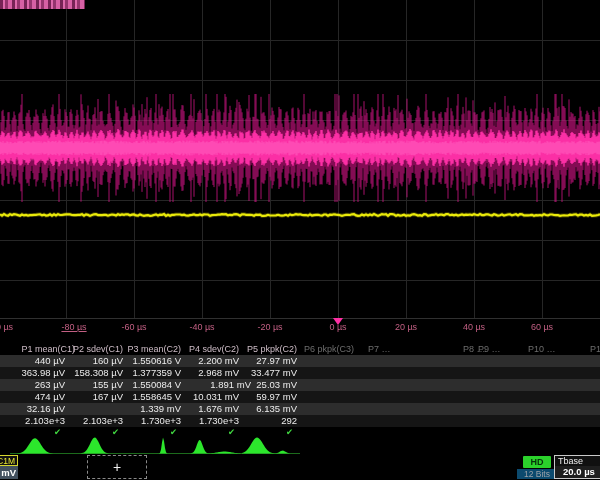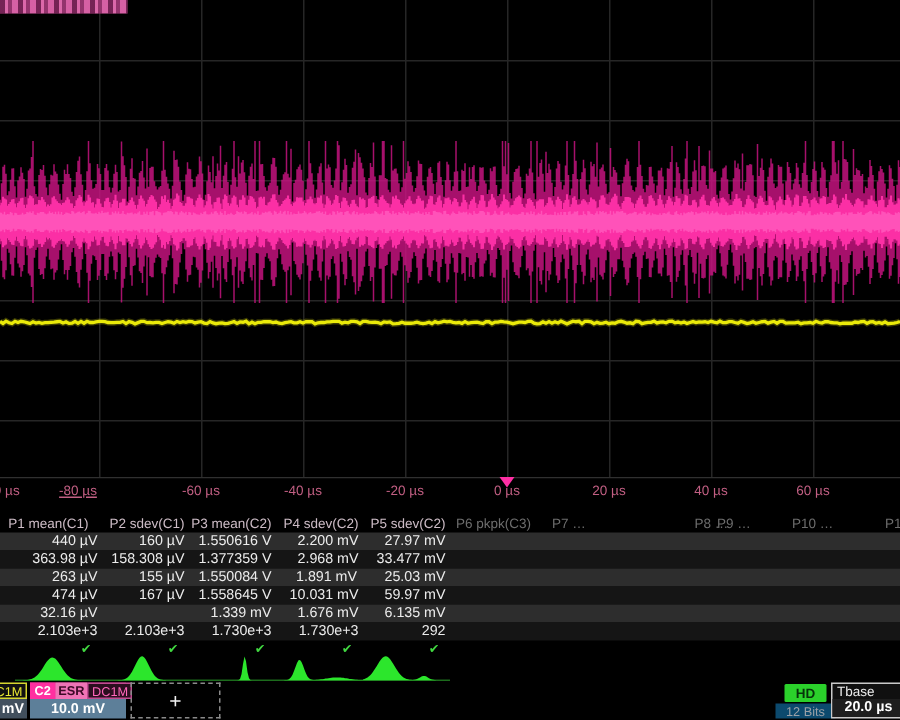--- a/index.html
+++ b/index.html
@@ -102,37 +102,37 @@
         <path d="M0 141.6V154.4M1 141.9V154.1M2 142.9V153.1M3 141.1V154.9M4 143.2V152.8M5 142.6V153.4M6 142.9V153.1M7 141.3V154.7M8 141.8V154.2M9 143.5V152.5M10 141.8V154.2M11 142.1V153.9M12 143.4V152.6M13 143.1V152.9M14 143.0V153.0M15 141.9V154.1M16 143.0V153.0M17 142.7V153.3M18 141.3V154.7M19 141.6V154.4M20 141.0V155.0M21 142.0V154.0M22 140.8V155.2M23 143.0V153.0M24 143.3V152.7M25 141.9V154.1M26 142.1V153.9M27 141.3V154.7M28 141.4V154.6M29 141.4V154.6M30 142.3V153.7M31 142.9V153.1M32 142.3V153.7M33 140.8V155.2M34 142.0V154.0M35 141.5V154.5M36 142.6V153.4M37 141.2V154.8M38 142.8V153.2M39 141.0V155.0M40 142.8V153.2M41 141.4V154.6M42 143.3V152.7M43 142.6V153.4M44 141.6V154.4M45 141.8V154.2M46 142.2V153.8M47 142.7V153.3M48 140.6V155.4M49 141.0V155.0M50 142.3V153.7M51 141.9V154.1M52 141.1V154.9M53 141.0V155.0M54 142.0V154.0M55 141.4V154.6M56 140.8V155.2M57 142.8V153.2M58 142.0V154.0M59 140.5V155.5M60 140.6V155.4M61 142.1V153.9M62 142.3V153.7M63 142.4V153.6M64 141.8V154.2M65 142.7V153.3M66 141.1V154.9M67 142.2V153.8M68 140.5V155.5M69 142.0V154.0M70 141.7V154.3M71 141.6V154.4M72 141.1V154.9M73 143.1V152.9M74 143.1V152.9M75 141.1V154.9M76 142.2V153.8M77 140.8V155.2M78 142.4V153.6M79 141.0V155.0M80 142.6V153.4M81 142.3V153.7M82 140.6V155.4M83 142.7V153.3M84 143.0V153.0M85 141.8V154.2M86 142.1V153.9M87 141.9V154.1M88 141.7V154.3M89 142.8V153.2M90 142.2V153.8M91 142.5V153.5M92 141.7V154.3M93 140.9V155.1M94 143.2V152.8M95 143.2V152.8M96 141.2V154.8M97 142.5V153.5M98 141.0V155.0M99 143.3V152.7M100 141.1V154.9M101 141.1V154.9M102 140.7V155.3M103 143.5V152.5M104 140.7V155.3M105 140.8V155.2M106 141.4V154.6M107 141.7V154.3M108 143.5V152.5M109 141.8V154.2M110 141.7V154.3M111 141.5V154.5M112 140.7V155.3M113 140.8V155.2M114 140.6V155.4M115 141.4V154.6M116 142.9V153.1M117 141.0V155.0M118 141.1V154.9M119 143.2V152.8M120 141.7V154.3M121 140.7V155.3M122 141.5V154.5M123 142.2V153.8M124 141.2V154.8M125 143.3V152.7M126 141.3V154.7M127 141.7V154.3M128 143.3V152.7M129 141.6V154.4M130 142.1V153.9M131 142.8V153.2M132 143.0V153.0M133 143.2V152.8M134 141.9V154.1M135 142.7V153.3M136 141.1V154.9M137 140.9V155.1M138 142.8V153.2M139 143.0V153.0M140 142.9V153.1M141 141.5V154.5M142 142.5V153.5M143 141.0V155.0M144 140.6V155.4M145 141.9V154.1M146 143.2V152.8M147 141.0V155.0M148 142.0V154.0M149 143.2V152.8M150 140.6V155.4M151 143.4V152.6M152 142.5V153.5M153 142.9V153.1M154 141.9V154.1M155 142.9V153.1M156 143.3V152.7M157 142.7V153.3M158 140.7V155.3M159 141.3V154.7M160 141.7V154.3M161 141.1V154.9M162 142.5V153.5M163 140.9V155.1M164 141.4V154.6M165 142.8V153.2M166 142.5V153.5M167 142.1V153.9M168 141.4V154.6M169 143.0V153.0M170 141.9V154.1M171 142.8V153.2M172 140.9V155.1M173 143.4V152.6M174 143.0V153.0M175 141.7V154.3M176 142.0V154.0M177 141.2V154.8M178 141.7V154.3M179 141.0V155.0M180 140.8V155.2M181 141.9V154.1M182 143.1V152.9M183 140.5V155.5M184 141.2V154.8M185 142.7V153.3M186 141.9V154.1M187 140.5V155.5M188 142.5V153.5M189 141.2V154.8M190 140.5V155.5M191 143.0V153.0M192 140.6V155.4M193 143.0V153.0M194 141.4V154.6M195 143.0V153.0M196 142.4V153.6M197 142.7V153.3M198 142.6V153.4M199 140.8V155.2M200 142.3V153.7M201 142.3V153.7M202 142.0V154.0M203 140.7V155.3M204 141.6V154.4M205 142.9V153.1M206 141.8V154.2M207 141.4V154.6M208 142.4V153.6M209 142.2V153.8M210 142.0V154.0M211 141.0V155.0M212 141.0V155.0M213 140.6V155.4M214 141.9V154.1M215 141.2V154.8M216 142.7V153.3M217 141.0V155.0M218 143.4V152.6M219 143.2V152.8M220 142.3V153.7M221 143.3V152.7M222 140.9V155.1M223 141.1V154.9M224 143.0V153.0M225 140.7V155.3M226 141.9V154.1M227 141.1V154.9M228 141.4V154.6M229 143.3V152.7M230 141.4V154.6M231 140.8V155.2M232 140.7V155.3M233 142.3V153.7M234 143.0V153.0M235 141.5V154.5M236 140.6V155.4M237 142.8V153.2M238 141.4V154.6M239 143.1V152.9M240 142.3V153.7M241 142.4V153.6M242 141.9V154.1M243 143.1V152.9M244 142.1V153.9M245 142.6V153.4M246 142.2V153.8M247 142.6V153.4M248 142.4V153.6M249 142.3V153.7M250 140.6V155.4M251 141.4V154.6M252 142.3V153.7M253 142.9V153.1M254 142.3V153.7M255 140.8V155.2M256 143.3V152.7M257 140.7V155.3M258 140.5V155.5M259 140.7V155.3M260 142.0V154.0M261 142.9V153.1M262 140.7V155.3M263 142.5V153.5M264 141.8V154.2M265 143.4V152.6M266 141.3V154.7M267 142.0V154.0M268 142.3V153.7M269 140.7V155.3M270 141.9V154.1M271 142.6V153.4M272 140.9V155.1M273 143.1V152.9M274 142.2V153.8M275 142.1V153.9M276 142.3V153.7M277 141.3V154.7M278 141.8V154.2M279 140.6V155.4M280 142.4V153.6M281 142.7V153.3M282 141.6V154.4M283 143.3V152.7M284 141.4V154.6M285 142.6V153.4M286 141.4V154.6M287 143.1V152.9M288 143.3V152.7M289 140.7V155.3M290 140.5V155.5M291 141.4V154.6M292 141.5V154.5M293 141.5V154.5M294 141.8V154.2M295 142.8V153.2M296 140.6V155.4M297 140.5V155.5M298 142.7V153.3M299 142.7V153.3M300 143.5V152.5M301 142.4V153.6M302 141.0V155.0M303 142.0V154.0M304 142.7V153.3M305 142.6V153.4M306 140.8V155.2M307 141.7V154.3M308 141.8V154.2M309 141.1V154.9M310 141.6V154.4M311 141.1V154.9M312 143.0V153.0M313 141.9V154.1M314 142.3V153.7M315 143.3V152.7M316 140.7V155.3M317 142.4V153.6M318 142.7V153.3M319 142.2V153.8M320 140.6V155.4M321 140.7V155.3M322 140.6V155.4M323 141.5V154.5M324 143.4V152.6M325 141.1V154.9M326 141.5V154.5M327 143.5V152.5M328 143.3V152.7M329 142.5V153.5M330 140.5V155.5M331 142.4V153.6M332 143.2V152.8M333 143.1V152.9M334 141.0V155.0M335 140.7V155.3M336 143.4V152.6M337 142.3V153.7M338 142.4V153.6M339 141.5V154.5M340 142.9V153.1M341 143.3V152.7M342 142.5V153.5M343 142.8V153.2M344 143.0V153.0M345 143.2V152.8M346 142.7V153.3M347 142.5V153.5M348 141.3V154.7M349 141.5V154.5M350 143.4V152.6M351 141.7V154.3M352 141.7V154.3M353 142.8V153.2M354 140.9V155.1M355 142.6V153.4M356 141.1V154.9M357 143.5V152.5M358 143.0V153.0M359 141.9V154.1M360 142.6V153.4M361 140.5V155.5M362 143.2V152.8M363 142.9V153.1M364 142.0V154.0M365 143.4V152.6M366 143.2V152.8M367 143.0V153.0M368 143.2V152.8M369 143.3V152.7M370 141.2V154.8M371 143.5V152.5M372 141.8V154.2M373 143.2V152.8M374 141.4V154.6M375 143.4V152.6M376 141.4V154.6M377 141.4V154.6M378 143.3V152.7M379 141.1V154.9M380 140.9V155.1M381 142.8V153.2M382 142.3V153.7M383 141.0V155.0M384 141.1V154.9M385 140.6V155.4M386 143.5V152.5M387 143.1V152.9M388 143.4V152.6M389 140.8V155.2M390 142.6V153.4M391 143.5V152.5M392 140.7V155.3M393 141.0V155.0M394 142.5V153.5M395 142.6V153.4M396 143.3V152.7M397 142.1V153.9M398 140.8V155.2M399 142.9V153.1M400 140.6V155.4M401 141.4V154.6M402 140.6V155.4M403 141.9V154.1M404 141.2V154.8M405 142.8V153.2M406 142.5V153.5M407 140.5V155.5M408 143.1V152.9M409 140.9V155.1M410 142.3V153.7M411 140.9V155.1M412 140.8V155.2M413 141.1V154.9M414 140.9V155.1M415 140.7V155.3M416 141.9V154.1M417 141.9V154.1M418 143.1V152.9M419 142.6V153.4M420 142.2V153.8M421 142.4V153.6M422 141.8V154.2M423 141.1V154.9M424 141.3V154.7M425 143.2V152.8M426 142.4V153.6M427 141.9V154.1M428 142.7V153.3M429 140.8V155.2M430 141.0V155.0M431 143.2V152.8M432 142.7V153.3M433 141.6V154.4M434 143.5V152.5M435 142.1V153.9M436 142.9V153.1M437 142.8V153.2M438 143.2V152.8M439 143.1V152.9M440 142.1V153.9M441 143.3V152.7M442 142.1V153.9M443 142.0V154.0M444 142.5V153.5M445 141.6V154.4M446 141.0V155.0M447 142.9V153.1M448 143.2V152.8M449 143.3V152.7M450 141.5V154.5M451 140.7V155.3M452 142.6V153.4M453 143.2V152.8M454 142.0V154.0M455 143.5V152.5M456 141.6V154.4M457 142.3V153.7M458 141.9V154.1M459 141.3V154.7M460 141.6V154.4M461 140.9V155.1M462 141.3V154.7M463 143.2V152.8M464 141.3V154.7M465 142.3V153.7M466 142.4V153.6M467 142.0V154.0M468 141.0V155.0M469 141.6V154.4M470 141.2V154.8M471 142.1V153.9M472 140.6V155.4M473 142.9V153.1M474 141.8V154.2M475 140.6V155.4M476 142.4V153.6M477 141.6V154.4M478 141.0V155.0M479 142.1V153.9M480 143.0V153.0M481 142.3V153.7M482 143.4V152.6M483 143.4V152.6M484 141.7V154.3M485 143.5V152.5M486 143.0V153.0M487 143.3V152.7M488 142.5V153.5M489 142.9V153.1M490 140.7V155.3M491 142.5V153.5M492 142.7V153.3M493 140.8V155.2M494 143.0V153.0M495 140.5V155.5M496 143.0V153.0M497 141.2V154.8M498 141.9V154.1M499 142.5V153.5M500 141.2V154.8M501 142.3V153.7M502 142.5V153.5M503 142.2V153.8M504 143.2V152.8M505 142.7V153.3M506 141.1V154.9M507 143.1V152.9M508 143.1V152.9M509 141.7V154.3M510 142.0V154.0M511 140.9V155.1M512 143.2V152.8M513 141.4V154.6M514 142.5V153.5M515 141.6V154.4M516 142.0V154.0M517 141.1V154.9M518 143.2V152.8M519 142.4V153.6M520 141.6V154.4M521 140.8V155.2M522 142.4V153.6M523 141.6V154.4M524 141.5V154.5M525 142.1V153.9M526 142.6V153.4M527 142.2V153.8M528 141.4V154.6M529 143.2V152.8M530 142.0V154.0M531 141.8V154.2M532 140.6V155.4M533 140.9V155.1M534 141.4V154.6M535 142.3V153.7M536 141.6V154.4M537 143.5V152.5M538 142.2V153.8M539 140.9V155.1M540 140.6V155.4M541 143.5V152.5M542 143.5V152.5M543 142.8V153.2M544 143.1V152.9M545 142.1V153.9M546 143.0V153.0M547 141.1V154.9M548 141.5V154.5M549 142.7V153.3M550 141.6V154.4M551 141.8V154.2M552 143.1V152.9M553 142.0V154.0M554 142.9V153.1M555 143.1V152.9M556 141.8V154.2M557 141.4V154.6M558 141.1V154.9M559 141.1V154.9M560 141.1V154.9M561 143.2V152.8M562 142.3V153.7M563 142.7V153.3M564 141.7V154.3M565 143.5V152.5M566 141.7V154.3M567 141.7V154.3M568 141.5V154.5M569 142.7V153.3M570 142.5V153.5M571 142.6V153.4M572 141.1V154.9M573 142.0V154.0M574 141.4V154.6M575 143.2V152.8M576 143.4V152.6M577 142.3V153.7M578 141.8V154.2M579 141.3V154.7M580 140.7V155.3M581 140.9V155.1M582 142.9V153.1M583 141.8V154.2M584 142.3V153.7M585 142.7V153.3M586 140.9V155.1M587 143.0V153.0M588 140.8V155.2M589 141.1V154.9M590 141.5V154.5M591 142.3V153.7M592 141.5V154.5M593 142.0V154.0M594 142.8V153.2M595 143.2V152.8M596 143.3V152.7M597 141.7V154.3M598 142.1V153.9M599 141.4V154.6M600 141.8V154.2" stroke="#ff56bb" stroke-width="1" stroke-opacity="0.9" fill="none"></path>
         <polyline points="0,214.3 2,215.6 4,214.1 6,215.2 8,215.7 10,214.2 12,215.0 14,214.2 16,214.5 18,215.1 20,215.7 22,214.5 24,215.4 26,214.9 28,215.5 30,215.1 32,215.1 34,214.9 36,214.8 38,214.5 40,214.3 42,215.3 44,214.6 46,215.6 48,215.4 50,214.3 52,215.6 54,214.3 56,215.5 58,214.2 60,215.0 62,215.0 64,214.6 66,214.3 68,214.3 70,214.4 72,215.0 74,215.1 76,215.1 78,214.9 80,214.9 82,214.3 84,215.7 86,214.4 88,214.9 90,215.9 92,215.1 94,214.3 96,214.2 98,215.1 100,215.0 102,215.2 104,214.9 106,214.9 108,215.7 110,215.0 112,214.5 114,214.8 116,215.5 118,214.3 120,215.0 122,214.4 124,214.9 126,214.3 128,214.4 130,215.3 132,214.7 134,214.4 136,215.4 138,215.7 140,214.4 142,215.3 144,215.8 146,215.4 148,215.2 150,215.8 152,215.6 154,215.0 156,214.4 158,215.6 160,214.6 162,214.8 164,214.1 166,215.9 168,214.8 170,215.8 172,214.9 174,214.9 176,214.5 178,214.5 180,214.5 182,215.1 184,214.7 186,215.5 188,215.7 190,215.1 192,214.8 194,214.4 196,215.2 198,215.2 200,214.5 202,215.3 204,214.4 206,214.5 208,214.5 210,215.9 212,215.2 214,215.0 216,215.0 218,214.6 220,214.6 222,214.2 224,214.3 226,214.2 228,215.4 230,214.8 232,215.2 234,214.3 236,214.2 238,214.6 240,215.7 242,214.3 244,214.3 246,214.8 248,214.9 250,214.8 252,215.0 254,215.8 256,214.6 258,214.9 260,214.6 262,215.9 264,215.8 266,215.6 268,214.8 270,215.5 272,215.5 274,215.5 276,215.3 278,214.8 280,215.4 282,215.7 284,215.4 286,214.8 288,215.7 290,214.4 292,215.2 294,214.8 296,214.1 298,214.6 300,214.3 302,214.9 304,215.2 306,215.0 308,215.6 310,214.4 312,215.5 314,215.1 316,214.9 318,214.8 320,215.3 322,215.7 324,214.5 326,214.5 328,215.8 330,214.7 332,214.8 334,214.3 336,214.6 338,214.8 340,215.3 342,215.8 344,215.3 346,214.8 348,214.8 350,215.0 352,214.3 354,214.1 356,215.4 358,215.9 360,215.7 362,214.6 364,215.5 366,214.4 368,215.5 370,214.5 372,215.3 374,214.1 376,215.0 378,215.9 380,215.0 382,214.1 384,214.5 386,214.2 388,215.8 390,214.2 392,214.2 394,214.5 396,215.8 398,214.9 400,215.6 402,215.4 404,214.8 406,215.8 408,215.3 410,215.5 412,214.5 414,214.2 416,214.7 418,215.5 420,215.2 422,215.8 424,214.2 426,214.4 428,215.8 430,215.3 432,214.9 434,214.9 436,214.1 438,215.3 440,214.7 442,214.6 444,215.2 446,214.2 448,214.1 450,215.2 452,214.7 454,215.4 456,214.7 458,215.6 460,215.0 462,214.4 464,215.1 466,214.6 468,214.8 470,214.5 472,215.0 474,214.2 476,214.8 478,215.2 480,214.1 482,215.1 484,215.1 486,214.4 488,214.4 490,215.0 492,215.5 494,214.3 496,214.9 498,215.7 500,215.2 502,214.5 504,215.5 506,215.0 508,214.5 510,214.3 512,215.4 514,214.8 516,214.3 518,215.5 520,214.2 522,214.3 524,215.4 526,215.3 528,215.3 530,215.2 532,214.8 534,215.8 536,215.2 538,215.3 540,215.0 542,215.5 544,214.2 546,215.0 548,215.4 550,214.5 552,214.5 554,215.0 556,215.2 558,215.2 560,215.9 562,215.5 564,215.4 566,215.5 568,215.5 570,214.7 572,215.0 574,214.5 576,214.3 578,215.6 580,214.6 582,214.5 584,215.5 586,215.0 588,215.6 590,214.6 592,215.8 594,215.6 596,215.4 598,215.0 600,214.3 " stroke="#eaea0a" stroke-width="4" stroke-opacity="0.25" fill="none"></polyline>
         <polyline points="0,214.3 2,215.6 4,214.1 6,215.2 8,215.7 10,214.2 12,215.0 14,214.2 16,214.5 18,215.1 20,215.7 22,214.5 24,215.4 26,214.9 28,215.5 30,215.1 32,215.1 34,214.9 36,214.8 38,214.5 40,214.3 42,215.3 44,214.6 46,215.6 48,215.4 50,214.3 52,215.6 54,214.3 56,215.5 58,214.2 60,215.0 62,215.0 64,214.6 66,214.3 68,214.3 70,214.4 72,215.0 74,215.1 76,215.1 78,214.9 80,214.9 82,214.3 84,215.7 86,214.4 88,214.9 90,215.9 92,215.1 94,214.3 96,214.2 98,215.1 100,215.0 102,215.2 104,214.9 106,214.9 108,215.7 110,215.0 112,214.5 114,214.8 116,215.5 118,214.3 120,215.0 122,214.4 124,214.9 126,214.3 128,214.4 130,215.3 132,214.7 134,214.4 136,215.4 138,215.7 140,214.4 142,215.3 144,215.8 146,215.4 148,215.2 150,215.8 152,215.6 154,215.0 156,214.4 158,215.6 160,214.6 162,214.8 164,214.1 166,215.9 168,214.8 170,215.8 172,214.9 174,214.9 176,214.5 178,214.5 180,214.5 182,215.1 184,214.7 186,215.5 188,215.7 190,215.1 192,214.8 194,214.4 196,215.2 198,215.2 200,214.5 202,215.3 204,214.4 206,214.5 208,214.5 210,215.9 212,215.2 214,215.0 216,215.0 218,214.6 220,214.6 222,214.2 224,214.3 226,214.2 228,215.4 230,214.8 232,215.2 234,214.3 236,214.2 238,214.6 240,215.7 242,214.3 244,214.3 246,214.8 248,214.9 250,214.8 252,215.0 254,215.8 256,214.6 258,214.9 260,214.6 262,215.9 264,215.8 266,215.6 268,214.8 270,215.5 272,215.5 274,215.5 276,215.3 278,214.8 280,215.4 282,215.7 284,215.4 286,214.8 288,215.7 290,214.4 292,215.2 294,214.8 296,214.1 298,214.6 300,214.3 302,214.9 304,215.2 306,215.0 308,215.6 310,214.4 312,215.5 314,215.1 316,214.9 318,214.8 320,215.3 322,215.7 324,214.5 326,214.5 328,215.8 330,214.7 332,214.8 334,214.3 336,214.6 338,214.8 340,215.3 342,215.8 344,215.3 346,214.8 348,214.8 350,215.0 352,214.3 354,214.1 356,215.4 358,215.9 360,215.7 362,214.6 364,215.5 366,214.4 368,215.5 370,214.5 372,215.3 374,214.1 376,215.0 378,215.9 380,215.0 382,214.1 384,214.5 386,214.2 388,215.8 390,214.2 392,214.2 394,214.5 396,215.8 398,214.9 400,215.6 402,215.4 404,214.8 406,215.8 408,215.3 410,215.5 412,214.5 414,214.2 416,214.7 418,215.5 420,215.2 422,215.8 424,214.2 426,214.4 428,215.8 430,215.3 432,214.9 434,214.9 436,214.1 438,215.3 440,214.7 442,214.6 444,215.2 446,214.2 448,214.1 450,215.2 452,214.7 454,215.4 456,214.7 458,215.6 460,215.0 462,214.4 464,215.1 466,214.6 468,214.8 470,214.5 472,215.0 474,214.2 476,214.8 478,215.2 480,214.1 482,215.1 484,215.1 486,214.4 488,214.4 490,215.0 492,215.5 494,214.3 496,214.9 498,215.7 500,215.2 502,214.5 504,215.5 506,215.0 508,214.5 510,214.3 512,215.4 514,214.8 516,214.3 518,215.5 520,214.2 522,214.3 524,215.4 526,215.3 528,215.3 530,215.2 532,214.8 534,215.8 536,215.2 538,215.3 540,215.0 542,215.5 544,214.2 546,215.0 548,215.4 550,214.5 552,214.5 554,215.0 556,215.2 558,215.2 560,215.9 562,215.5 564,215.4 566,215.5 568,215.5 570,214.7 572,215.0 574,214.5 576,214.3 578,215.6 580,214.6 582,214.5 584,215.5 586,215.0 588,215.6 590,214.6 592,215.8 594,215.6 596,215.4 598,215.0 600,214.3 " stroke="#eaea0a" stroke-width="2.2" fill="none"></polyline>
       </svg>
     <div class="top-left-label"></div>
   </div>
   <div class="trig-marker"></div>
 
   <div class="time-axis" id="time-axis">
       <span class="tlabel" style="left: -2px;">-100 µs</span>
-      <span class="tlabel" style="left: 52px; text-decoration: underline;">-80 µs</span>
+      <span class="tlabel" style="left: 74px; text-decoration: underline;">-80 µs</span>
       <span class="tlabel" style="left: 134px;">-60 µs</span>
       <span class="tlabel" style="left: 202px;">-40 µs</span>
       <span class="tlabel" style="left: 270px;">-20 µs</span>
       <span class="tlabel" style="left: 338px;">0 µs</span>
       <span class="tlabel" style="left: 406px;">20 µs</span>
       <span class="tlabel" style="left: 474px;">40 µs</span>
       <span class="tlabel" style="left: 542px;">60 µs</span>
     </div>
 
   <div class="ptable">
     <div class="phead" id="p-head">
-        <div class="pcell head" style="left: 4px; top: 0px;">P1 mean(C1)</div>
+        <div class="pcell head" style="left: 20px; top: 0px;">P1 mean(C1)</div>
         <div class="pcell head" style="left: 68px; top: 0px;">P2 sdev(C1)</div>
         <div class="pcell head" style="left: 126px; top: 0px;">P3 mean(C2)</div>
         <div class="pcell head" style="left: 184px; top: 0px;">P4 sdev(C2)</div>
-        <div class="pcell head" style="left: 242px; top: 0px;">P5 sdev(C2)</div>
+        <div class="pcell head" style="left: 242px; top: 0px;">P5 pkpk(C2)</div>
         <div class="dimhead" style="left: 304px;">P6 pkpk(C3)</div>
         <div class="dimhead" style="left: 368px;">P7 …</div>
         <div class="dimhead" style="left: 425px; padding-left: 38px;">P8 …</div>
         <div class="dimhead" style="left: 478px;">P9 …</div>
         <div class="dimhead" style="left: 528px;">P10 …</div>
         <div class="dimhead" style="left: 590px;">P11</div>
       </div>
     <div id="p-rows">
         <div class="prow odd" style="top: 11px;">
           <div class="pcell" style="left: 10px; top: 0px;">440 µV</div>
@@ -145,21 +145,21 @@
           <div class="pcell" style="left: 10px; top: 0px;">363.98 µV</div>
           <div class="pcell" style="left: 68px; top: 0px;">158.308 µV</div>
           <div class="pcell" style="left: 126px; top: 0px;">1.377359 V</div>
           <div class="pcell" style="left: 184px; top: 0px;">2.968 mV</div>
           <div class="pcell" style="left: 242px; top: 0px;">33.477 mV</div>
         </div>
         <div class="prow odd" style="top: 35px;">
           <div class="pcell" style="left: 10px; top: 0px;">263 µV</div>
           <div class="pcell" style="left: 68px; top: 0px;">155 µV</div>
           <div class="pcell" style="left: 126px; top: 0px;">1.550084 V</div>
-          <div class="pcell" style="left: 183px; top: 0px;">1.891 mV</div>
+          <div class="pcell" style="left: 196px; top: 0px;">1.891 mV</div>
           <div class="pcell" style="left: 242px; top: 0px;">25.03 mV</div>
         </div>
         <div class="prow even" style="top: 47px;">
           <div class="pcell" style="left: 10px; top: 0px;">474 µV</div>
           <div class="pcell" style="left: 68px; top: 0px;">167 µV</div>
           <div class="pcell" style="left: 126px; top: 0px;">1.558645 V</div>
           <div class="pcell" style="left: 184px; top: 0px;">10.031 mV</div>
           <div class="pcell" style="left: 242px; top: 0px;">59.97 mV</div>
         </div>
         <div class="prow odd" style="top: 59px;">
@@ -197,28 +197,20 @@
 
   <div class="bottom-bar">
 
     <div class="chanbox c1-box">
       <div class="chan-toprow">
         <span class="c1-coupling">DC1M</span>
       </div>
       <div class="chan-valrow">10.0 mV</div>
     </div>
 
-    <div class="chanbox c2-box">
-      <div class="chan-toprow">
-        <span class="c2-name">C2</span>
-        <span class="c2-esr">ESR</span>
-        <span class="c2-coupling">DC1M</span>
-      </div>
-      <div class="chan-valrow">10.0 mV</div>
-    </div>
 
     <div class="chanbox add-box">+</div>
 
     <div class="hd-badge">HD</div>
     <div class="hd-bits">12 Bits</div>
 
     <div class="tbase-box">
       <div class="tbase-title">Tbase</div>
       <div class="tbase-val">20.0 µs</div>
     </div>

